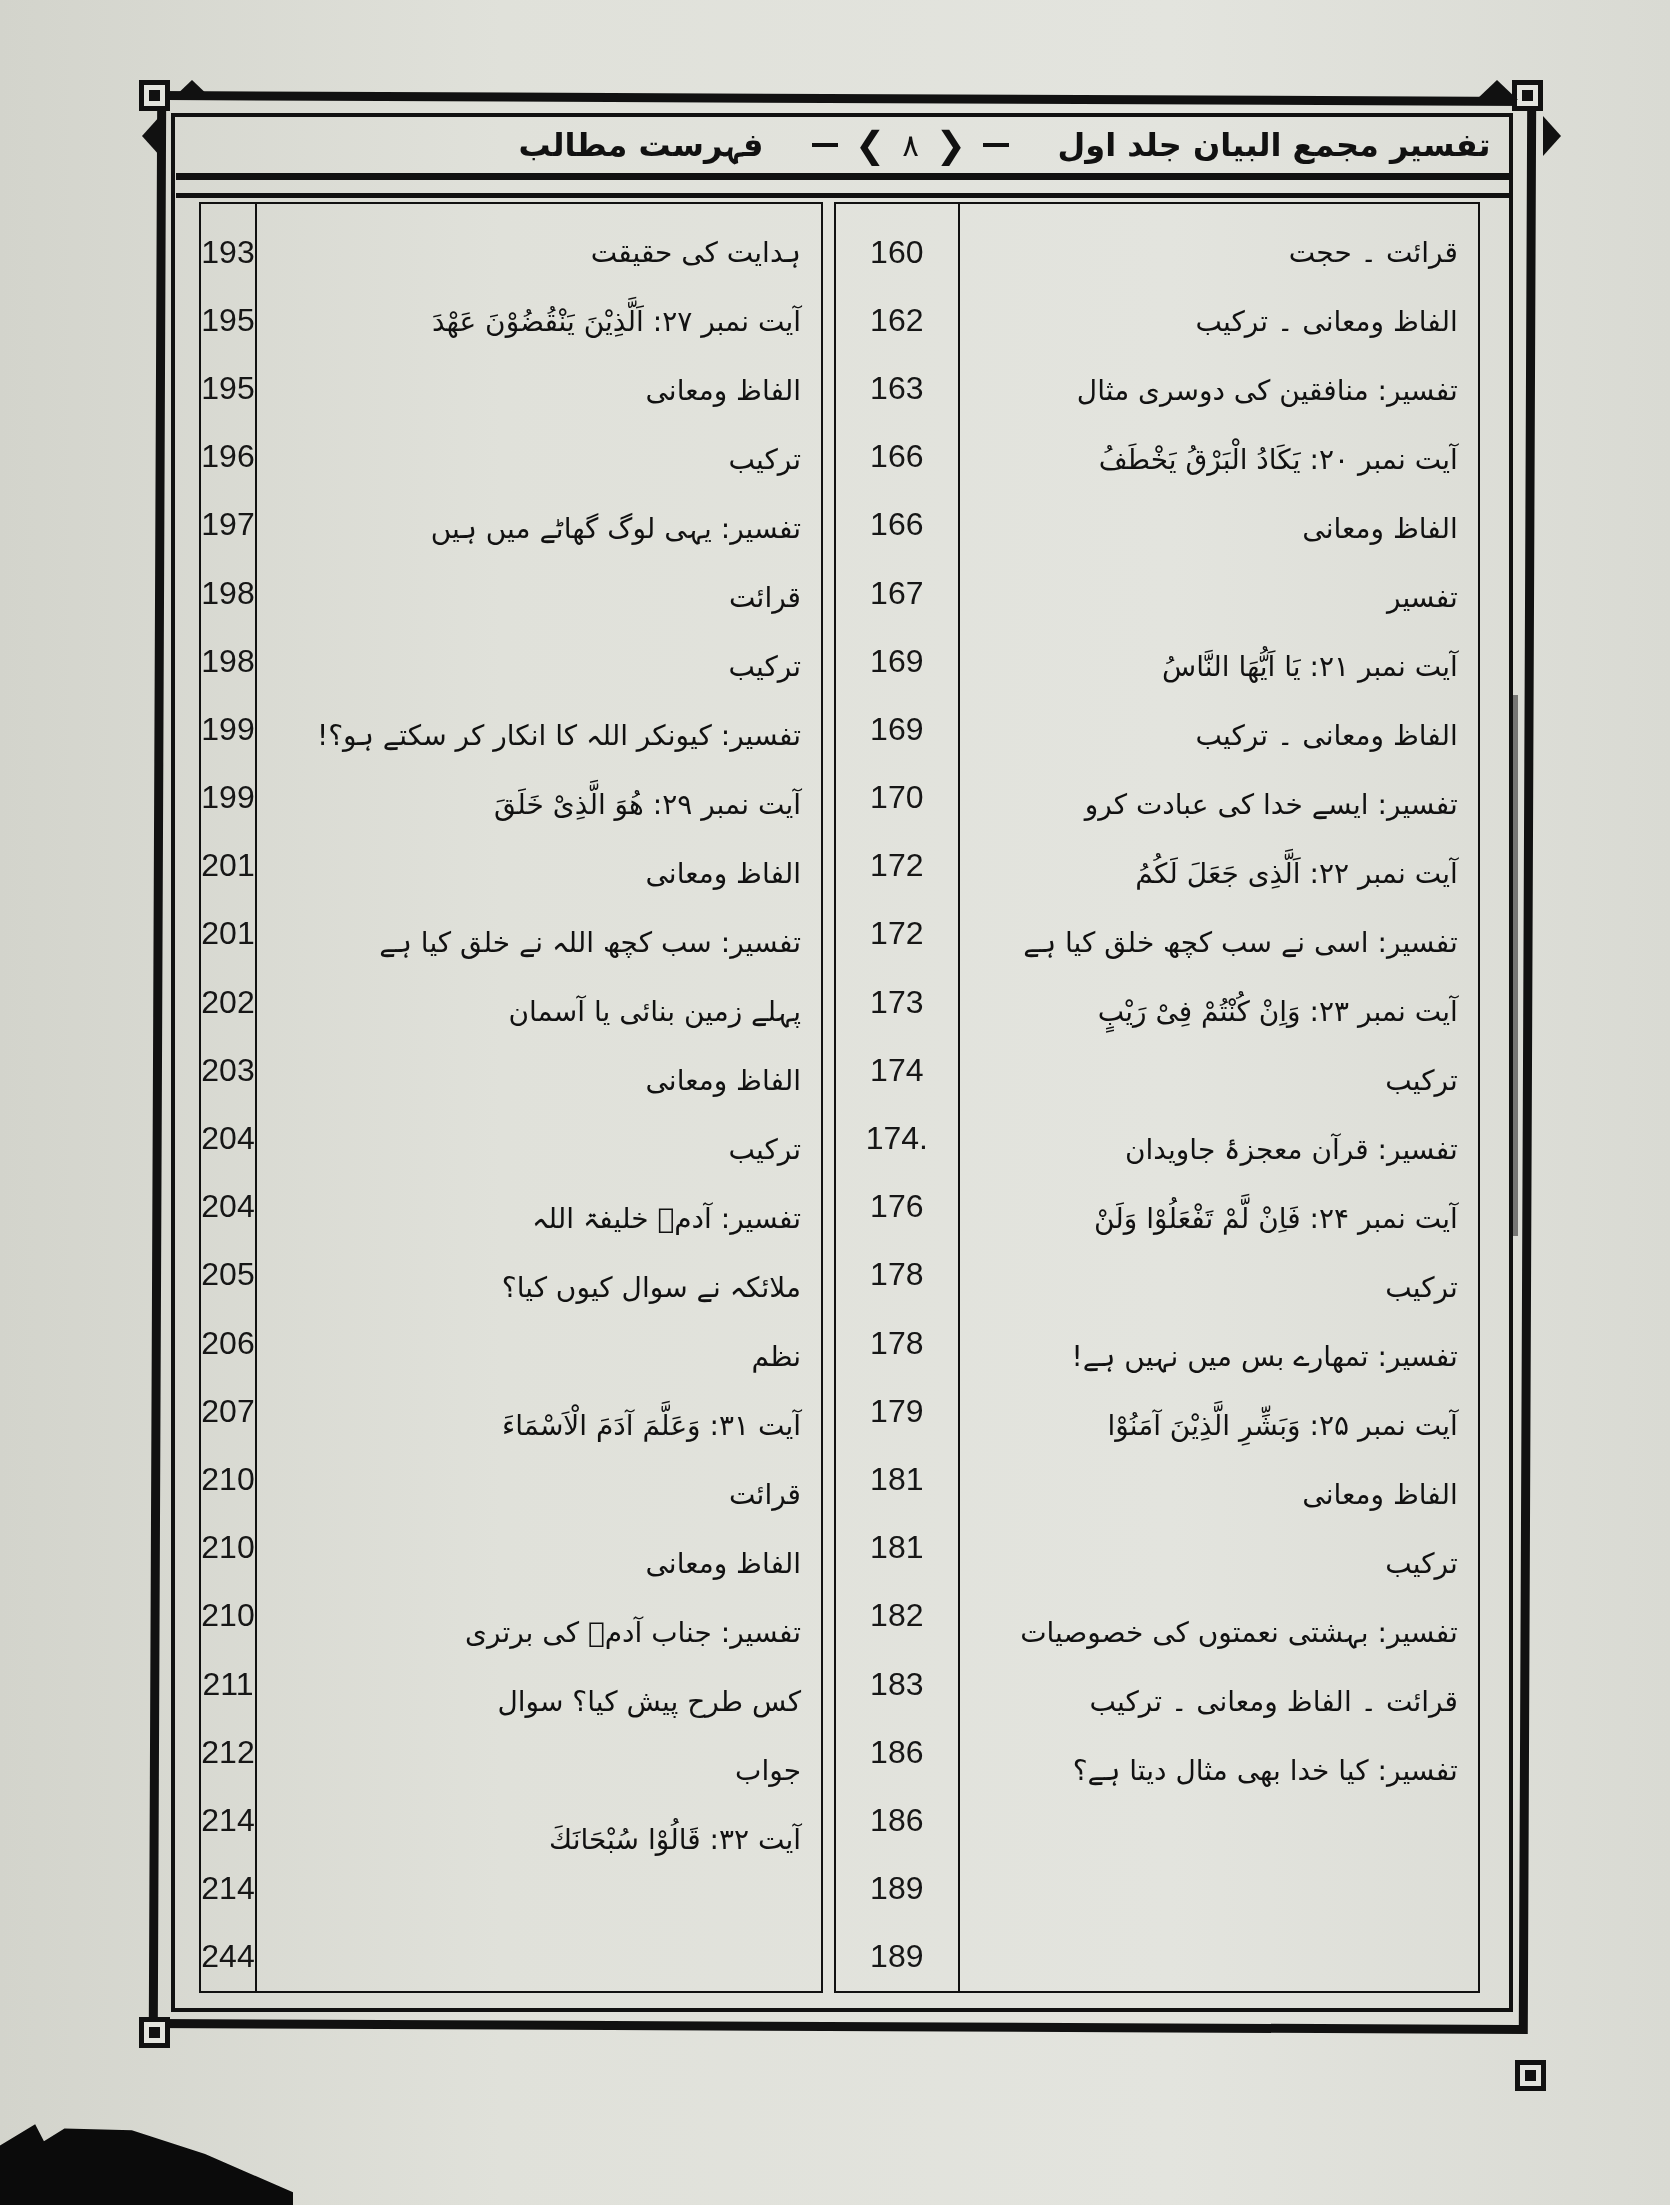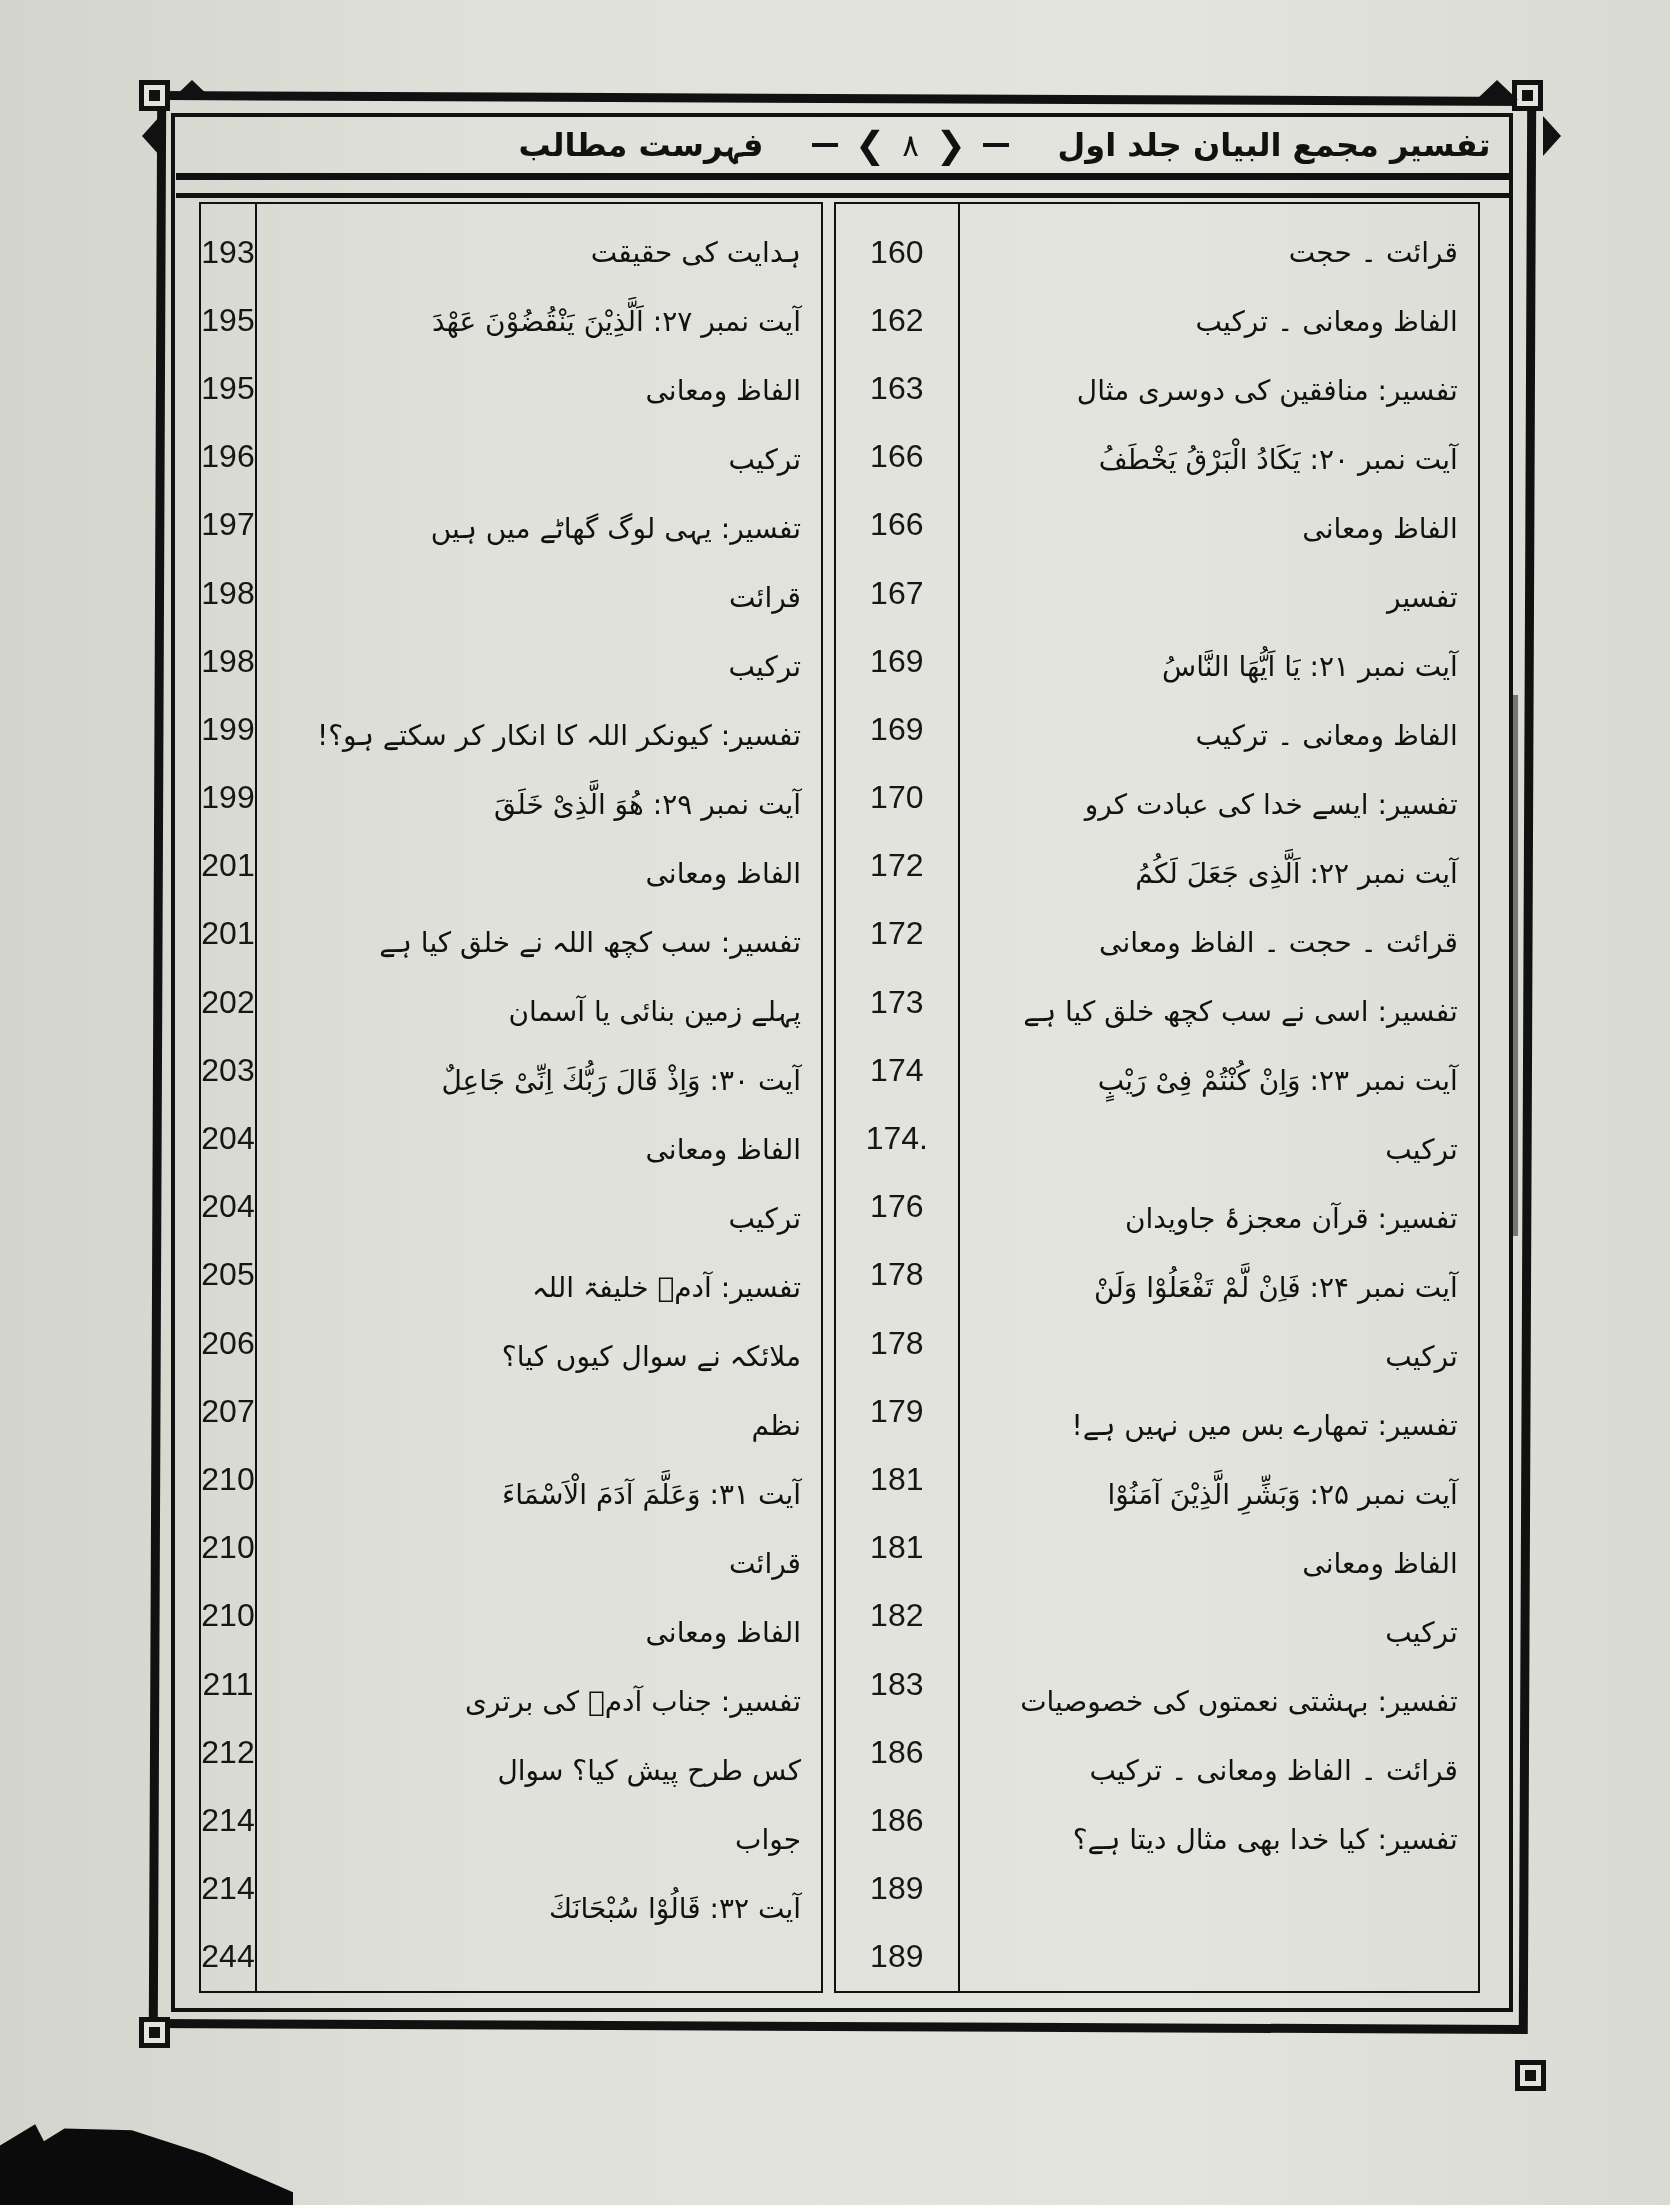--- a/index.html
+++ b/index.html
@@ -153,21 +153,20 @@
           <div class="row-title">الفاظ ومعانی</div>
           <div class="row-title">ترکیب</div>
           <div class="row-title">تفسیر: یہی لوگ گھاٹے میں ہیں</div>
           <div class="row-title">قرائت</div>
           <div class="row-title">ترکیب</div>
           <div class="row-title">تفسیر: کیونکر اللہ کا انکار کر سکتے ہو؟!</div>
           <div class="row-title">آیت نمبر ۲۹: ھُوَ الَّذِیْ خَلَقَ</div>
           <div class="row-title">الفاظ ومعانی</div>
           <div class="row-title">تفسیر: سب کچھ اللہ نے خلق کیا ہے</div>
           <div class="row-title">پہلے زمین بنائی یا آسمان</div>
-          <div class="row-title">آیت ۳۰: وَاِذْ قَالَ رَبُّكَ اِنِّیْ جَاعِلٌ</div>
           <div class="row-title">الفاظ ومعانی</div>
           <div class="row-title">ترکیب</div>
           <div class="row-title">تفسیر: آدمؑ خلیفۃ اللہ</div>
           <div class="row-title">ملائکہ نے سوال کیوں کیا؟</div>
           <div class="row-title">نظم</div>
           <div class="row-title">آیت ۳۱: وَعَلَّمَ آدَمَ الْاَسْمَاءَ</div>
           <div class="row-title">قرائت</div>
           <div class="row-title">الفاظ ومعانی</div>
           <div class="row-title">تفسیر: جناب آدمؑ کی برتری</div>
           <div class="row-title">کس طرح پیش کیا؟ سوال</div>
@@ -208,21 +207,20 @@
           <div class="row-title">قرائت ۔ حجت</div>
           <div class="row-title">الفاظ ومعانی ۔ ترکیب</div>
           <div class="row-title">تفسیر: منافقین کی دوسری مثال</div>
           <div class="row-title">آیت نمبر ۲۰: یَکَادُ الْبَرْقُ یَخْطَفُ</div>
           <div class="row-title">الفاظ ومعانی</div>
           <div class="row-title">تفسیر</div>
           <div class="row-title">آیت نمبر ۲۱: یَا اَیُّھَا النَّاسُ</div>
           <div class="row-title">الفاظ ومعانی ۔ ترکیب</div>
           <div class="row-title">تفسیر: ایسے خدا کی عبادت کرو</div>
           <div class="row-title">آیت نمبر ۲۲: اَلَّذِی جَعَلَ لَکُمُ</div>
-          <div class="row-title">قرائت ۔ حجت ۔ الفاظ ومعانی</div>
           <div class="row-title">تفسیر: اسی نے سب کچھ خلق کیا ہے</div>
           <div class="row-title">آیت نمبر ۲۳: وَاِنْ کُنْتُمْ فِیْ رَیْبٍ</div>
           <div class="row-title">ترکیب</div>
           <div class="row-title">تفسیر: قرآن معجزۂ جاویدان</div>
           <div class="row-title">آیت نمبر ۲۴: فَاِنْ لَّمْ تَفْعَلُوْا وَلَنْ</div>
           <div class="row-title">ترکیب</div>
           <div class="row-title">تفسیر: تمھارے بس میں نہیں ہے!</div>
           <div class="row-title">آیت نمبر ۲۵: وَبَشِّرِ الَّذِیْنَ آمَنُوْا</div>
           <div class="row-title">الفاظ ومعانی</div>
           <div class="row-title">ترکیب</div>

